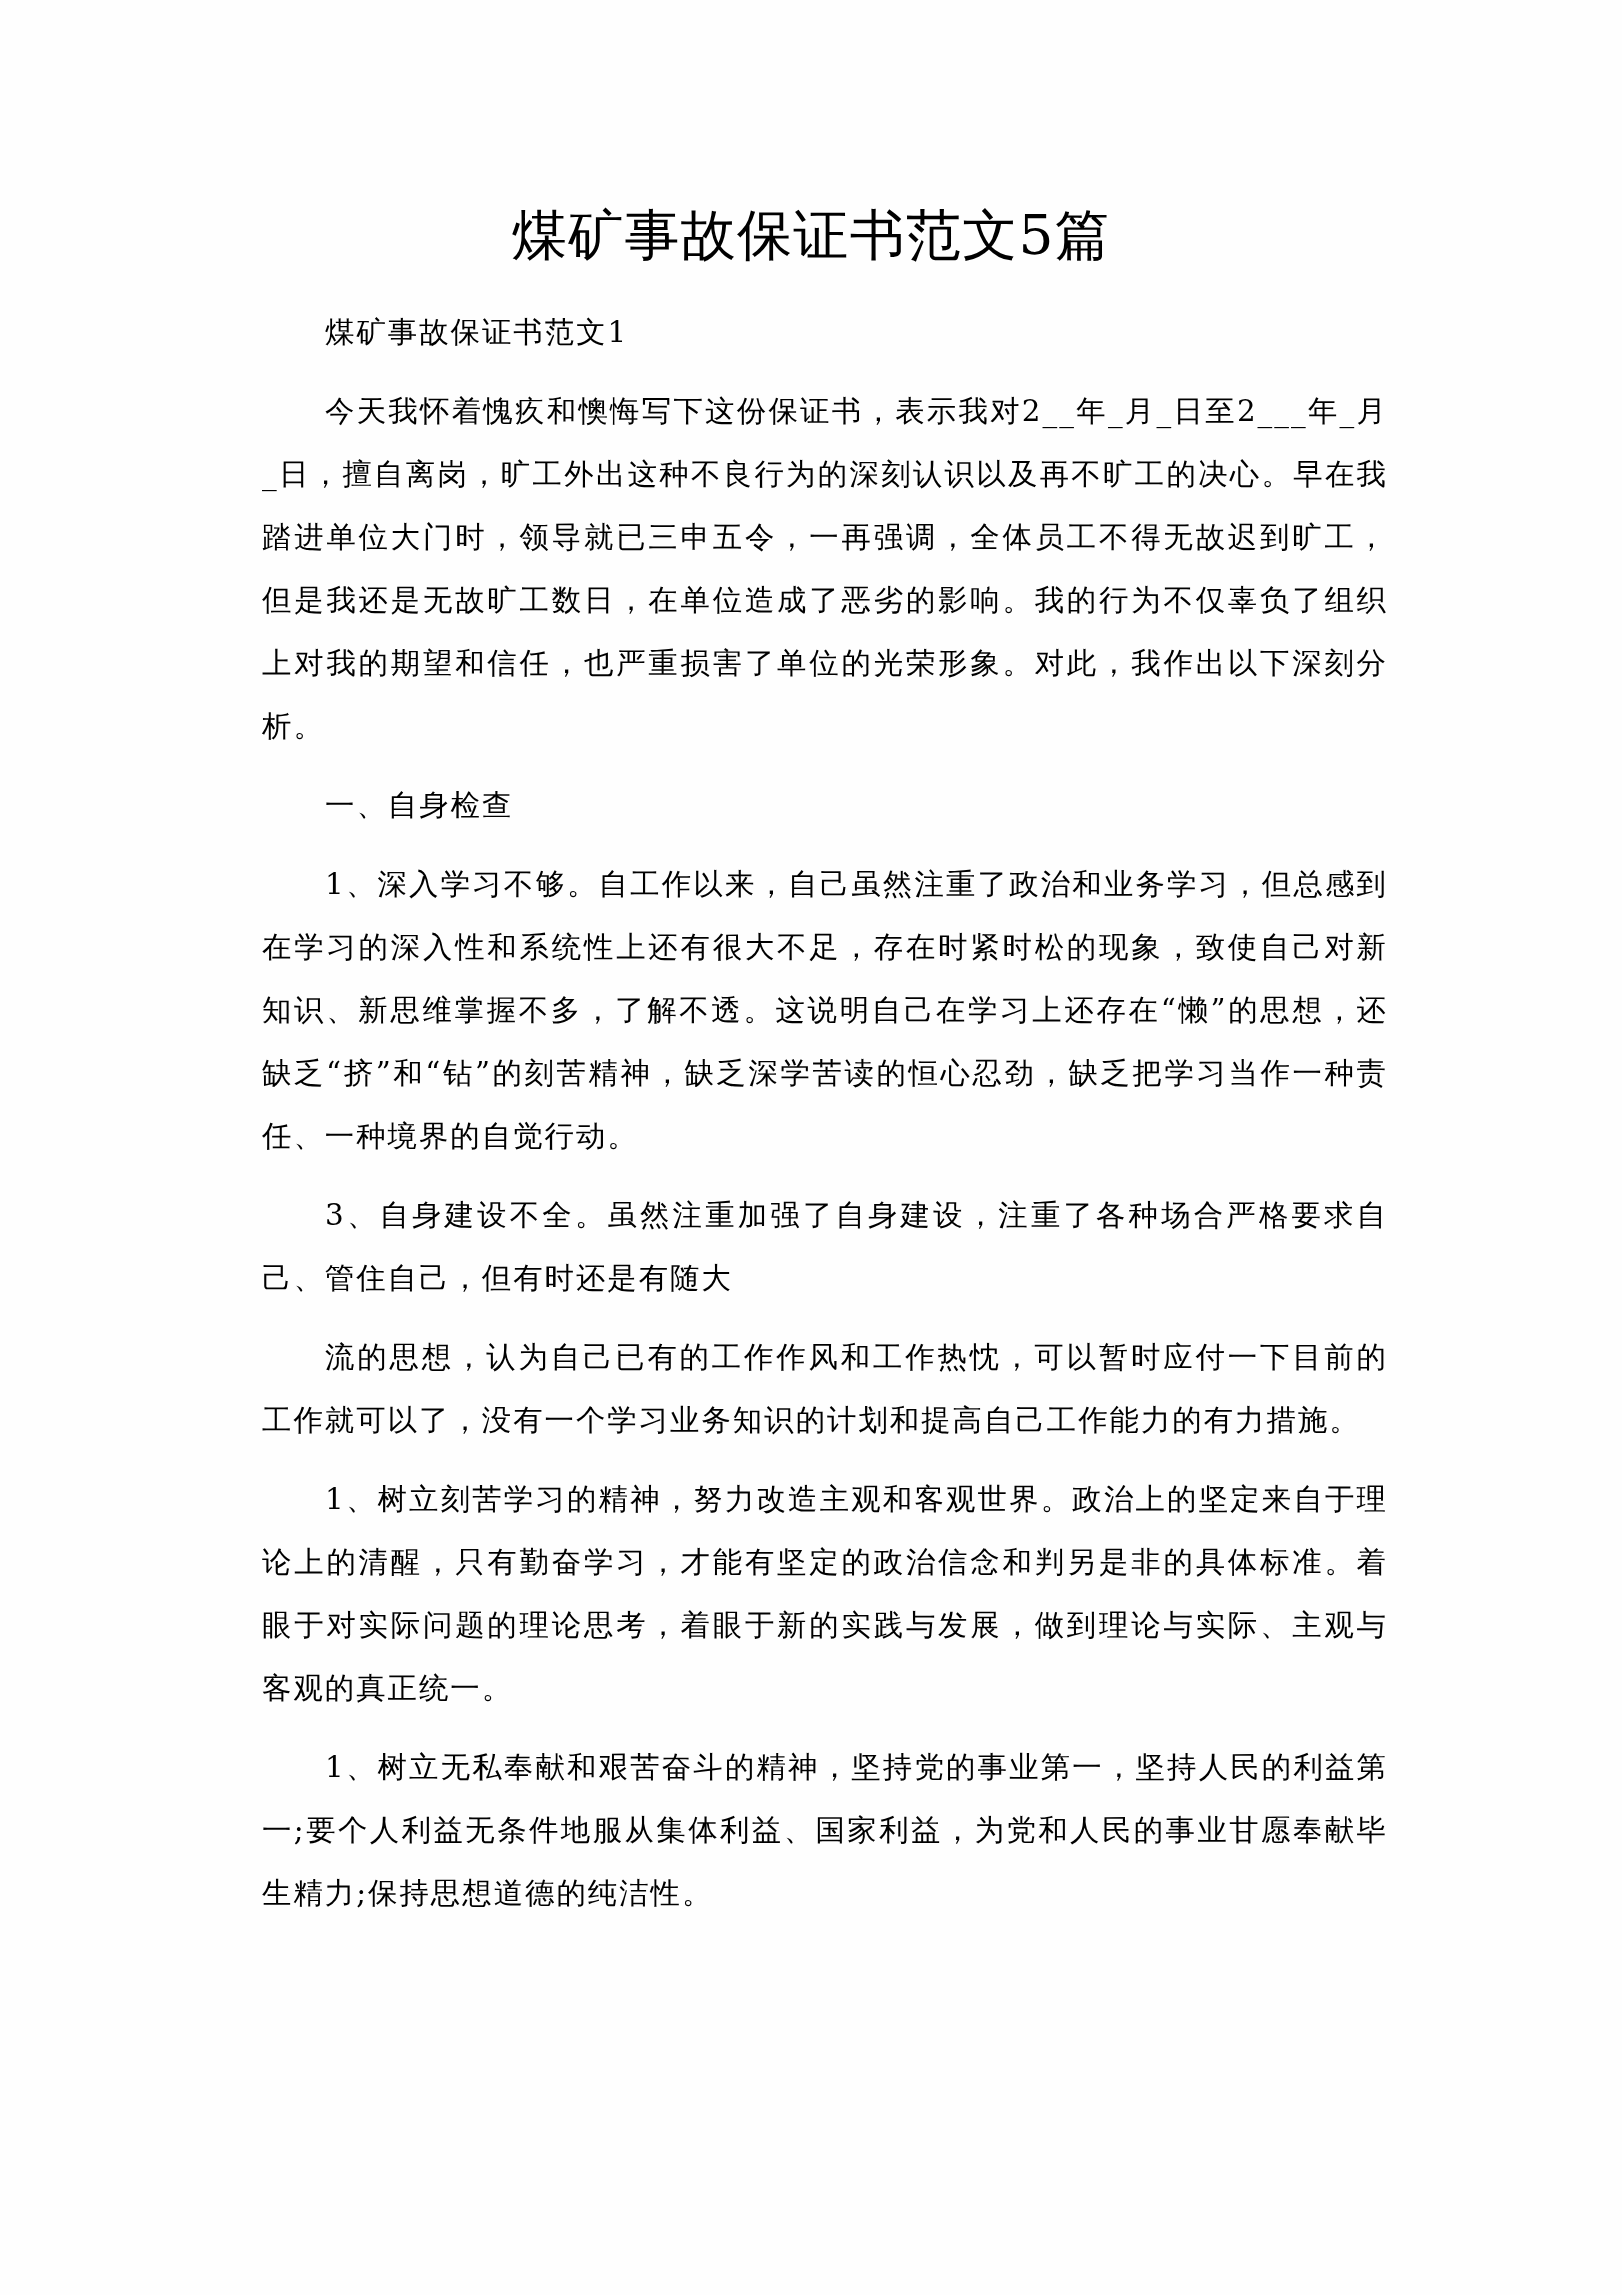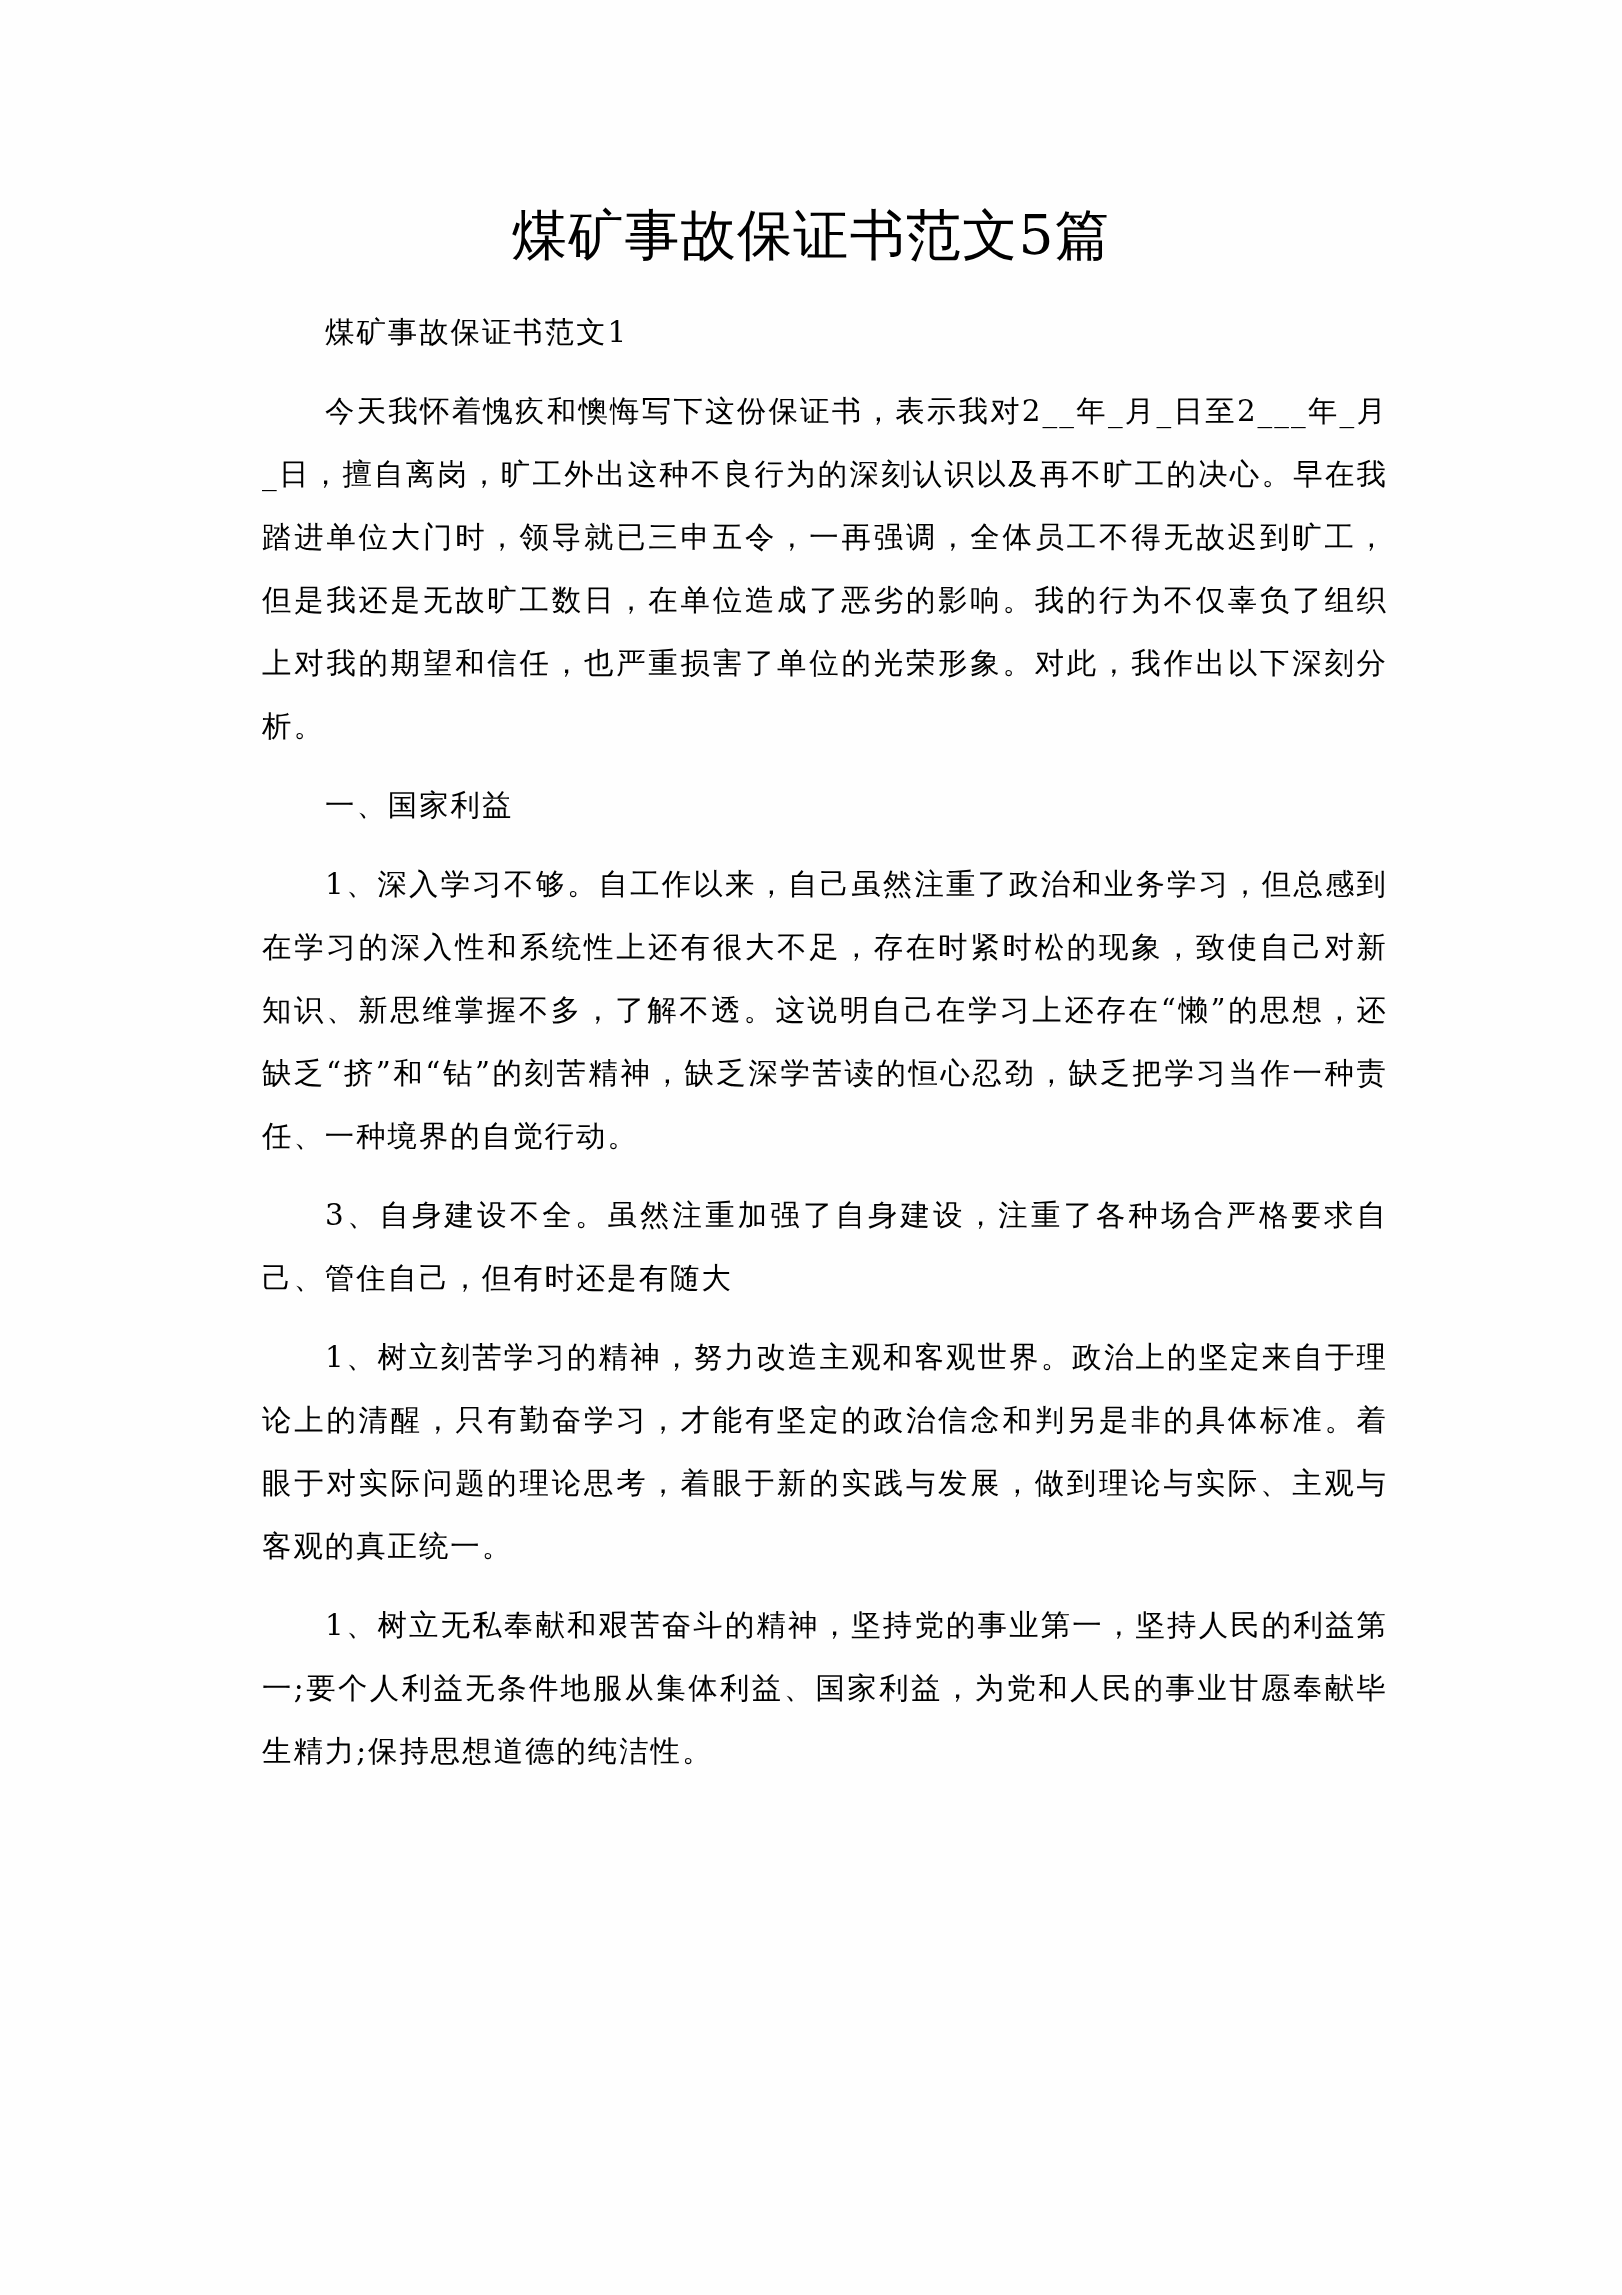--- a/index.html
+++ b/index.html
@@ -56,20 +56,21 @@
 </style>
 </head>
 <body>
 
 <div class="page">
   <h1 class="title">煤矿事故保证书范文5篇</h1>
 
   <div class="content">
     <p class="indent">煤矿事故保证书范文1</p>
     <p class="indent">今天我怀着愧疚和懊悔写下这份保证书，表示我对2__年_月_日至2___年_月_日，擅自离岗，旷工外出这种不良行为的深刻认识以及再不旷工的决心。早在我踏进单位大门时，领导就已三申五令，一再强调，全体员工不得无故迟到旷工，但是我还是无故旷工数日，在单位造成了恶劣的影响。我的行为不仅辜负了组织上对我的期望和信任，也严重损害了单位的光荣形象。对此，我作出以下深刻分析。</p>
-    <p class="indent">一、国家利益</p>
+    <p class="indent">一、自身检查</p>
     <p class="indent">1、深入学习不够。自工作以来，自己虽然注重了政治和业务学习，但总感到在学习的深入性和系统性上还有很大不足，存在时紧时松的现象，致使自己对新知识、新思维掌握不多，了解不透。这说明自己在学习上还存在“懒”的思想，还缺乏“挤”和“钻”的刻苦精神，缺乏深学苦读的恒心忍劲，缺乏把学习当作一种责任、一种境界的自觉行动。</p>
     <p class="indent">3、自身建设不全。虽然注重加强了自身建设，注重了各种场合严格要求自己、管住自己，但有时还是有随大</p>
+    <p class="indent">流的思想，认为自己已有的工作作风和工作热忱，可以暂时应付一下目前的工作就可以了，没有一个学习业务知识的计划和提高自己工作能力的有力措施。</p>
     <p class="indent">1、树立刻苦学习的精神，努力改造主观和客观世界。政治上的坚定来自于理论上的清醒，只有勤奋学习，才能有坚定的政治信念和判另是非的具体标准。着眼于对实际问题的理论思考，着眼于新的实践与发展，做到理论与实际、主观与客观的真正统一。</p>
     <p class="indent">1、树立无私奉献和艰苦奋斗的精神，坚持党的事业第一，坚持人民的利益第一;要个人利益无条件地服从集体利益、国家利益，为党和人民的事业甘愿奉献毕生精力;保持思想道德的纯洁性。</p>
   </div>
 </div>
 
 
 </body></html>

